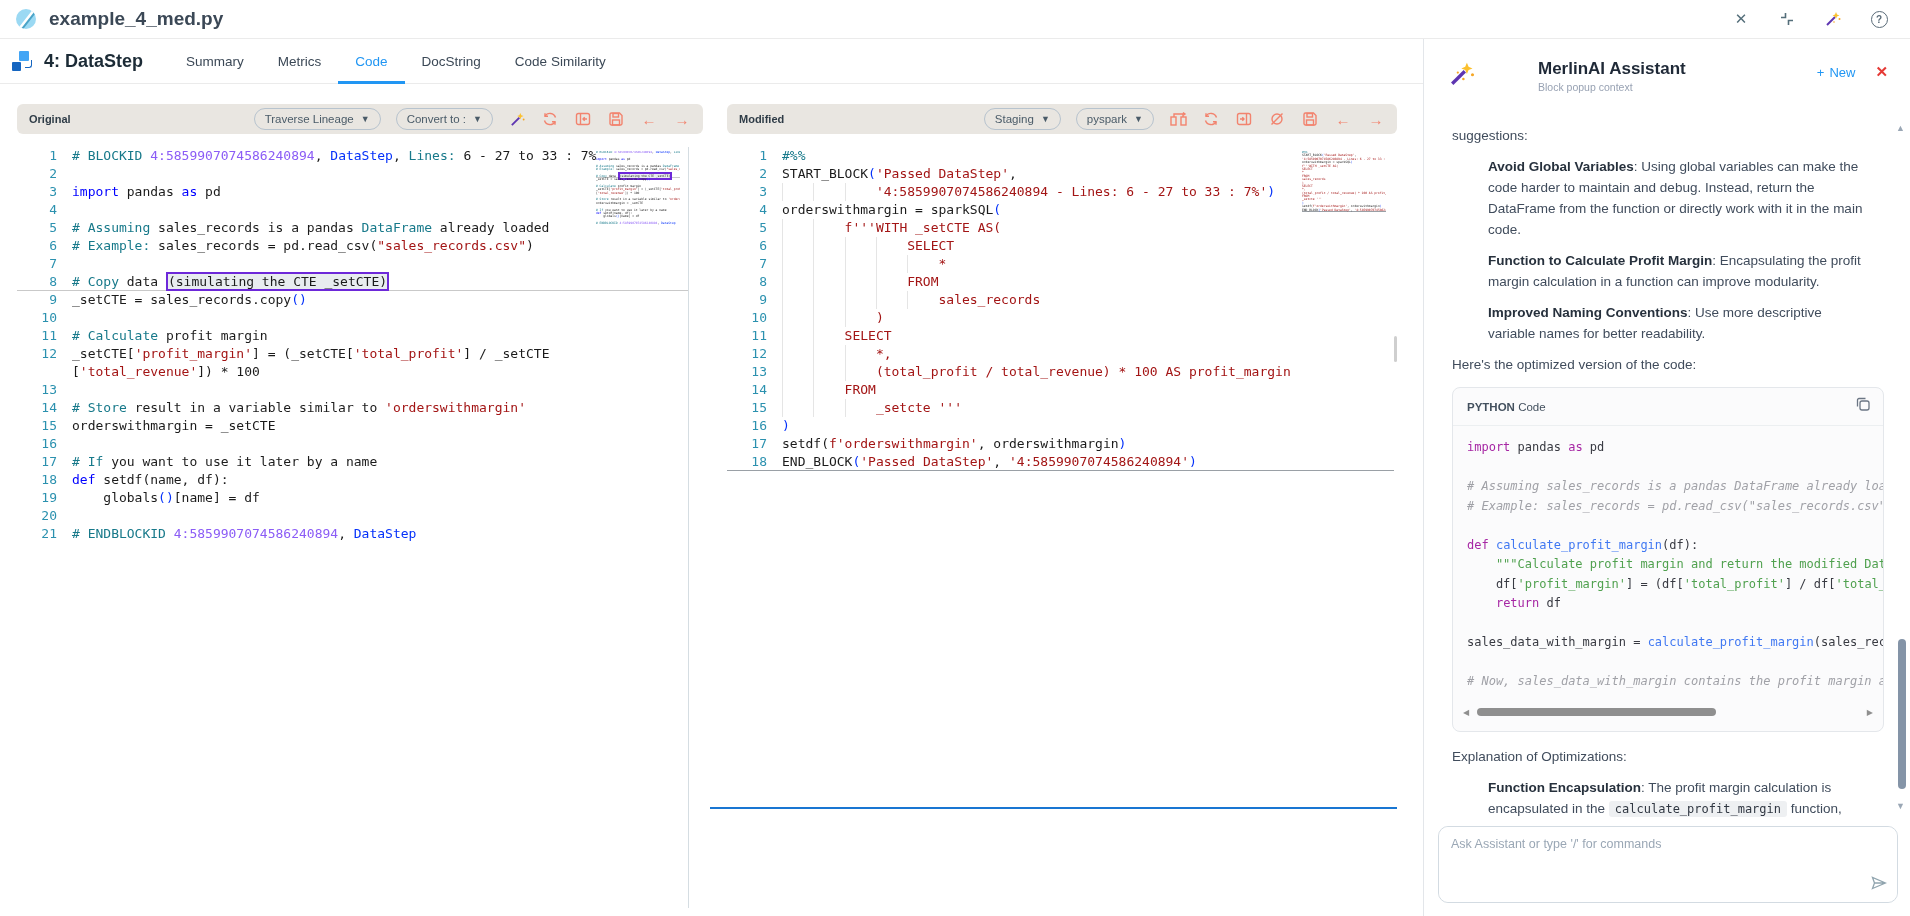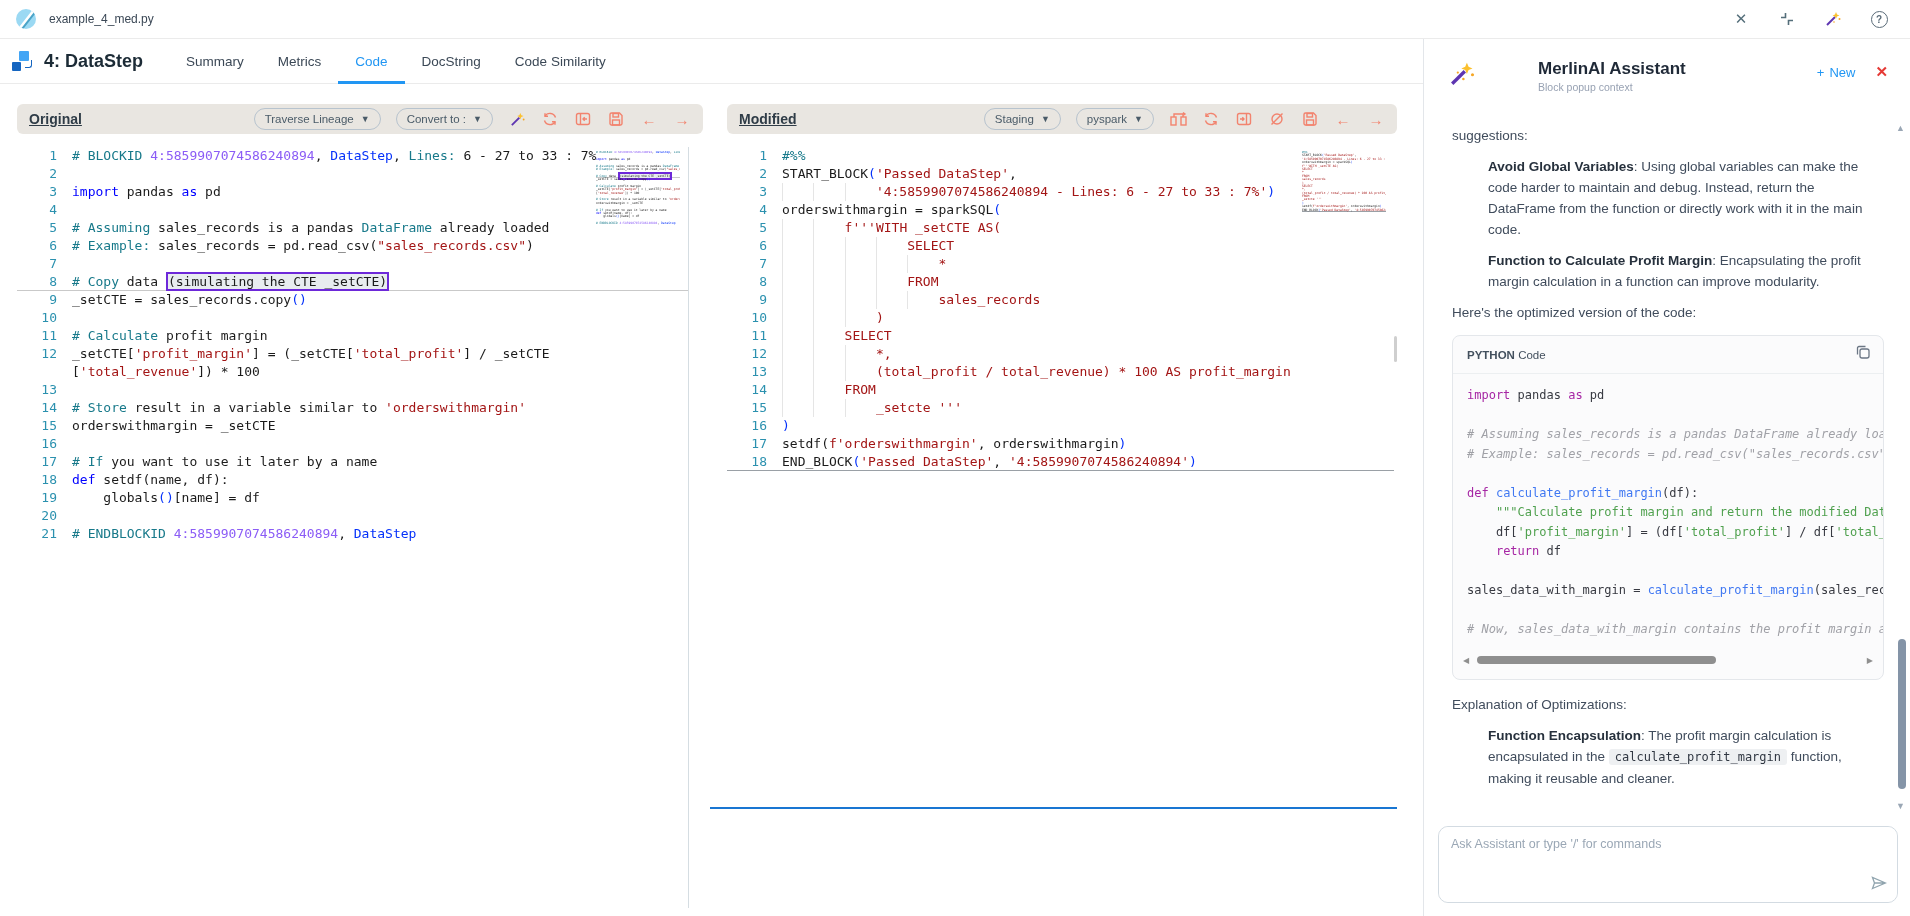--- a/index.html
+++ b/index.html
@@ -3,38 +3,38 @@
 <meta charset="utf-8">
 <style>
   * { margin:0; padding:0; box-sizing:border-box; }
   html,body { width:1910px; height:916px; background:#fff; font-family:"Liberation Sans", sans-serif; overflow:hidden; }
 
   
   .topbar { position:absolute; left:0; top:0; width:1910px; height:39px; border-bottom:1px solid #ebebeb; display:flex; align-items:center; padding:0 22px 0 16px; background:#fff; }
   .logo { width:20px; height:20px; border-radius:50%; background:#9bd9f3; position:relative; overflow:hidden; }
   .logo::before { content:""; position:absolute; left:9px; top:-2px; width:3px; height:26px; background:#ffffff; transform:rotate(38deg); }
   .logo::after { content:""; position:absolute; left:12px; top:-2px; width:1.5px; height:26px; background:#4aa3c7; transform:rotate(38deg); }
-  .win-title { margin-left:13px; font-size:12px; color:#3b4856; }
+  .win-title { margin-left:13px; font-size:19px; color:#3b4856;font-weight:bold; }
   .topbar-icons { margin-left:auto; display:flex; align-items:center; gap:28px; }
   .tb-ic { width:18px; height:18px; display:flex; align-items:center; justify-content:center; color:#546e7a; font-size:15px; cursor:pointer; }
   .help-circ { width:17px; height:17px; border:1.5px solid #5a6b78; border-radius:50%; font-size:10px; display:flex; align-items:center; justify-content:center; color:#5a6b78; font-weight:bold; }
 
   
   .tabbar { position:absolute; left:0; top:39px; width:1423px; height:45px; border-bottom:1px solid #ebebeb; display:flex; align-items:center; padding-left:12px; background:#fff; }
   .step-ic { width:22px; height:20px; position:relative; margin-right:10px; }
   .step-ic .sq1 { position:absolute; left:0; bottom:0; width:9px; height:9px; background:#1565c0; border-radius:1px; }
   .step-ic .sq2 { position:absolute; left:7px; top:0; width:10px; height:10px; background:#42a5f5; border-radius:1px; }
   .step-ic .ln  { position:absolute; left:13px; top:9px; width:7px; height:8px; border-right:1.5px solid #1565c0; border-bottom:1.5px solid #1565c0; border-radius:0 0 3px 0; }
   .step-label { font-size:18px; font-weight:bold; color:#1c2b36; margin-right:26px; }
   .tab { height:45px; display:flex; align-items:center; padding:0 17px; font-size:13.5px; color:#3b4856; cursor:pointer; }
   .tab.active { color:#2196f3; border-bottom:3px solid #2196f3; padding-top:3px; }
 
   
   .ptb { position:absolute; height:30px; background:#e9e6e1; border-radius:6px; display:flex; align-items:center; padding:0 12px; }
-  .ptb-title { font-size:14px; font-weight:bold; color:#2f3c47;text-decoration:underline; }
+  .ptb-title { font-size:11px; font-weight:bold; color:#2f3c47; }
   .ptb-right { margin-left:auto; display:flex; align-items:center; gap:15px; }
   .pill { height:22px; border:1px solid #b7c3ce; border-radius:12px; padding:0 10px; font-size:11.5px; color:#4a5b68; display:flex; align-items:center; gap:7px; cursor:pointer; background:transparent; }
   .pill .caret { font-size:9px; color:#4a5b68; }
   .icbtn { width:18px; height:18px; display:flex; align-items:center; justify-content:center; cursor:pointer; color:#f2836e; font-size:15px; line-height:1; }
   svg.sal { stroke:#f2836e; fill:none; stroke-width:1.4; }
 
   
   .codepane { position:absolute; background:#fff; overflow:hidden; font-family:"DejaVu Sans Mono","Liberation Mono",monospace; font-size:13px; }
   .row { display:flex; height:18px; line-height:18px; white-space:pre; }
   .row .lnum { width:40px; text-align:right; color:#2b91af; flex:0 0 40px; }
@@ -342,20 +342,21 @@
         </div>
       <div class="as-close">✕</div>
     </div>
   </div>
 
   <div class="as-content">
     <div>suggestions:</div>
     <div id="as-bullets">
         <div class="bullet"><b>Avoid Global Variables</b>: Using global variables can make the code harder to maintain and debug. Instead, return the DataFrame from the function or directly work with it in the main code.</div>
         <div class="bullet"><b>Function to Calculate Profit Margin</b>: Encapsulating the profit margin calculation in a function can improve modularity.</div>
+        <div class="bullet"><b>Improved Naming Conventions</b>: Use more descriptive variable names for better readability.</div>
       </div>
     <div class="lead-line">Here's the optimized version of the code:</div>
 
     <div class="codeblock">
       <div class="cb-head">
         <span><b>PYTHON</b>&nbsp;<span>Code</span></span>
         <span class="cb-copy">
           <svg width="16" height="16" viewBox="0 0 16 16" fill="none" stroke="#6b7684" stroke-width="1.3">
               <rect x="5" y="5" width="9" height="9" rx="2"></rect>
               <path d="M2.5 10.5V4a1.5 1.5 0 0 1 1.5-1.5h6.5"></path>

